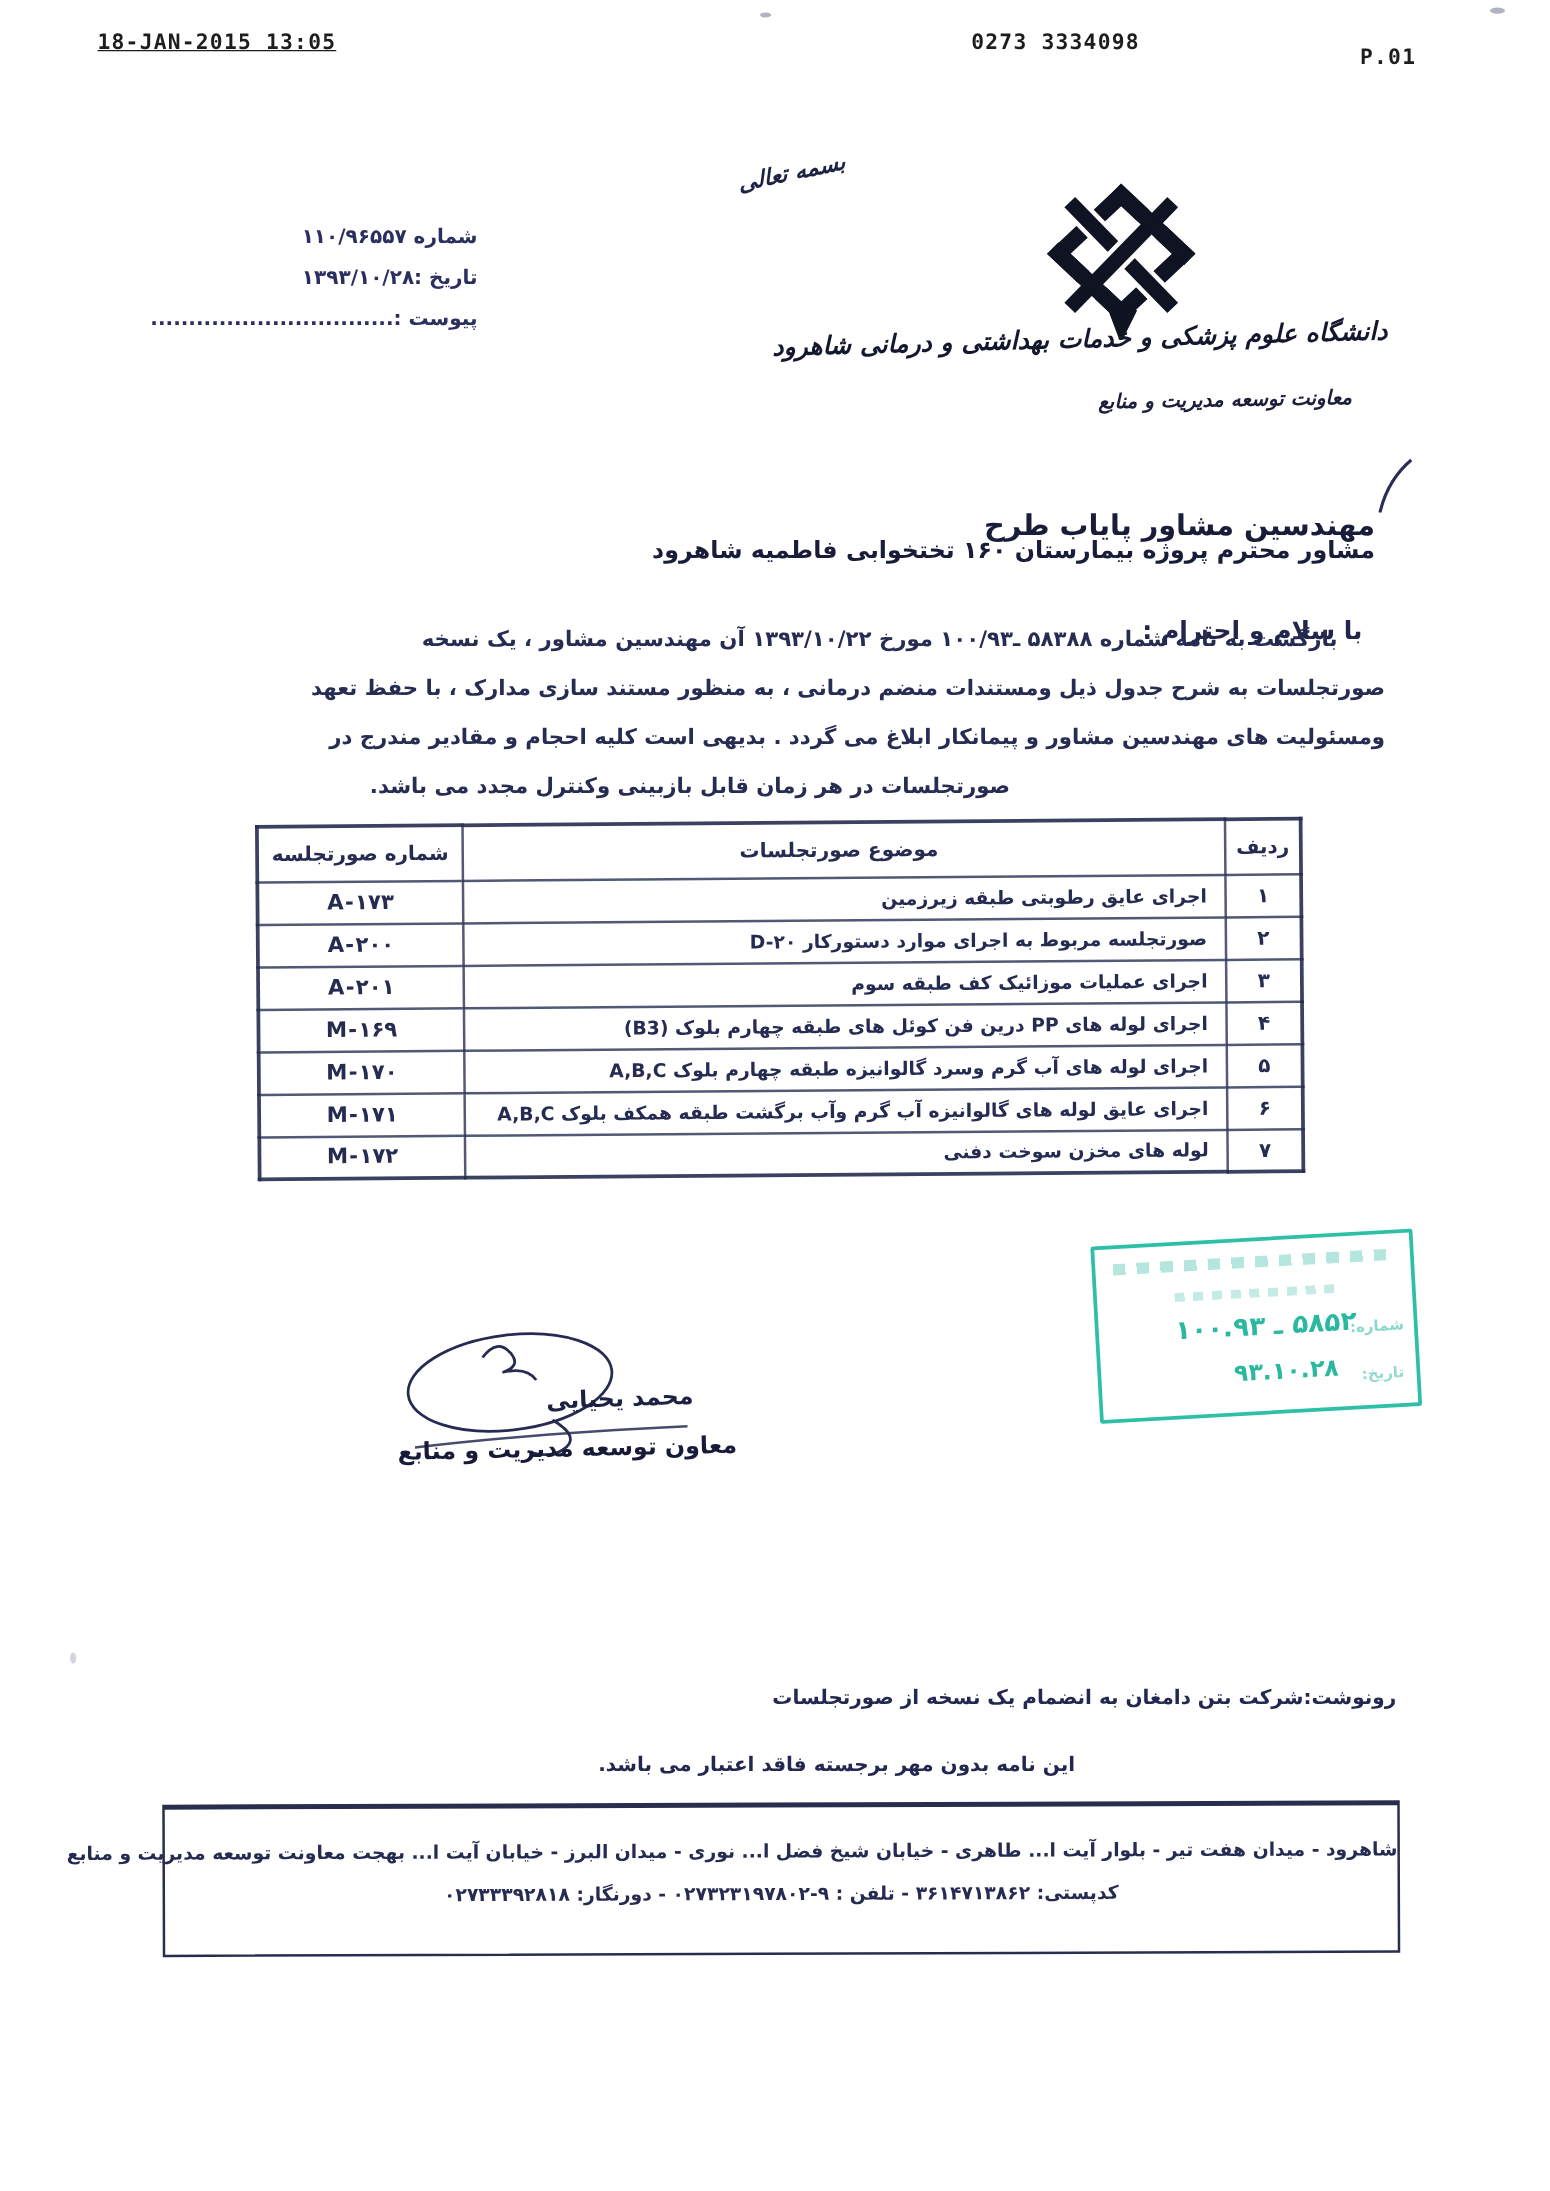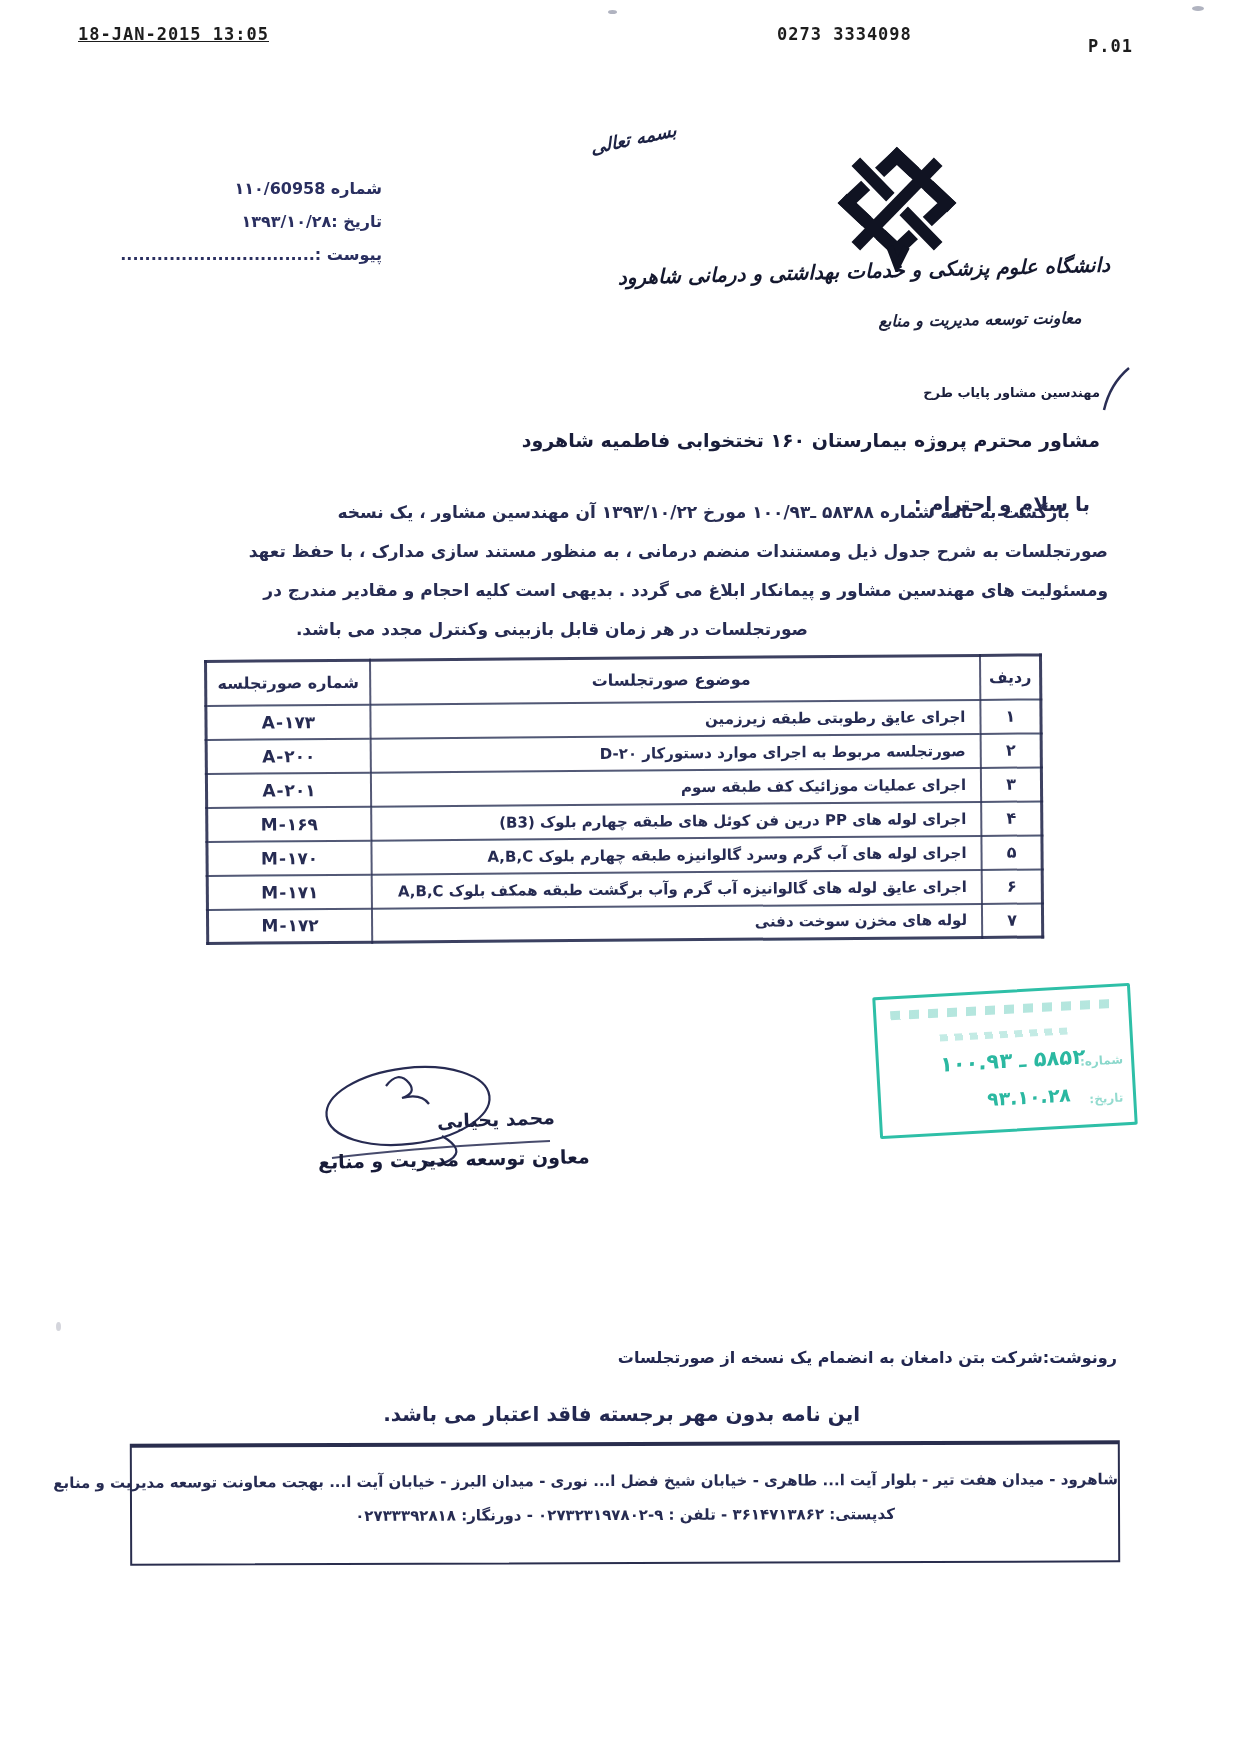--- a/index.html
+++ b/index.html
@@ -40,21 +40,21 @@
     font-size:20px;font-weight:700;font-style:italic;color:#14182e;
     transform:rotate(-1.5deg);white-space:nowrap;
   }
   .dept{
     left:835px;top:310px;width:290px;text-align:center;
     font-size:16px;font-weight:600;font-style:italic;color:#1b1f3a;transform:rotate(-1deg);
     white-space:nowrap;
   }
 
   
-  .rcp1{right:140px;top:385px;font-size:13px;font-weight:800;color:#191d3a;}
+  .rcp1{right:140px;top:408px;font-size:23px;font-weight:800;color:#191d3a;}
   .rcp2{right:140px;top:429px;font-size:19px;font-weight:800;color:#191d3a;}
   .salut{right:150px;top:492px;font-size:20px;font-weight:700;color:#22264a;}
   .tick{left:1098px;top:364px;}
 
   
   .body-line{font-size:17px;font-weight:600;color:#272c52;}
   .bl1{right:170px;top:502px;}
   .bl2{right:132px;top:541px;}
   .bl3{right:132px;top:580px;margin-left:32px;}
   .bl4{right:432px;top:619px;}
@@ -92,21 +92,21 @@
   .stamp .datelab{position:absolute;right:10px;top:104px;font-size:12px;opacity:.5;font-weight:600;}
   .stamp .date{position:absolute;right:62px;top:94px;font-size:19px;font-weight:700;transform:skewX(-4deg);}
 
   
   .sig-svg{left:290px;top:1054px;}
   .sig-name{left:437px;top:1108px;font-size:19px;font-weight:800;color:#1d2142;transform:rotate(-2deg);}
   .sig-title{left:318px;top:1148px;font-size:19px;font-weight:800;color:#171b38;transform:rotate(-1.2deg);letter-spacing:-.3px;}
 
   
   .cc1{right:123px;top:1348px;font-size:16px;font-weight:700;color:#232850;}
-  .cc2{right:380px;top:1402px;font-size:20px;font-weight:700;color:#232850;}
+  .cc2{right:380px;top:1402px;font-size:16px;font-weight:700;color:#232850;}
 
   
   .footer-box{
     left:130px;top:1442px;width:986px;height:116px;
     border:2px solid #2a2e4e;border-top-width:4px;
     transform:rotate(-0.2deg);background:#fff;
   }
   .addr{margin-top:26px;text-align:center;font-size:15px;font-weight:600;color:#262b52;}
   .contact{margin-top:16px;text-align:center;font-size:15px;font-weight:700;color:#262b52;}
 
@@ -119,21 +119,21 @@
 </head>
 <body>
 
 <span class="abs fax fx-date">18-JAN-2015  13:05</span>
 <span class="abs fax fx-num">0273  3334098</span>
 <span class="abs fax fx-page">P.01</span>
 
 <div class="abs bismillah rtl">بسمه تعالی</div>
 
 <div class="abs meta rtl">
-  <div>شماره  ۱۱۰/60958</div>
+  <div>شماره  ۱۱۰/۹۶۵۵۷</div>
   <div>تاریخ :۱۳۹۳/۱۰/۲۸</div>
   <div class="dots">پیوست :................................</div>
 </div>
 
 <svg class="abs logo" width="122" height="126" viewBox="0 0 122 126">
   <g fill="none" stroke-linecap="square">
     <path d="M61 10 L111 57 L61 104 L11 57 Z" stroke="#101322" stroke-width="13"></path>
     <path d="M24 20 L98 96" stroke="#ffffff" stroke-width="19"></path>
     <path d="M24 20 L98 96" stroke="#101322" stroke-width="12"></path>
     <path d="M98 20 L24 96" stroke="#ffffff" stroke-width="19"></path>

